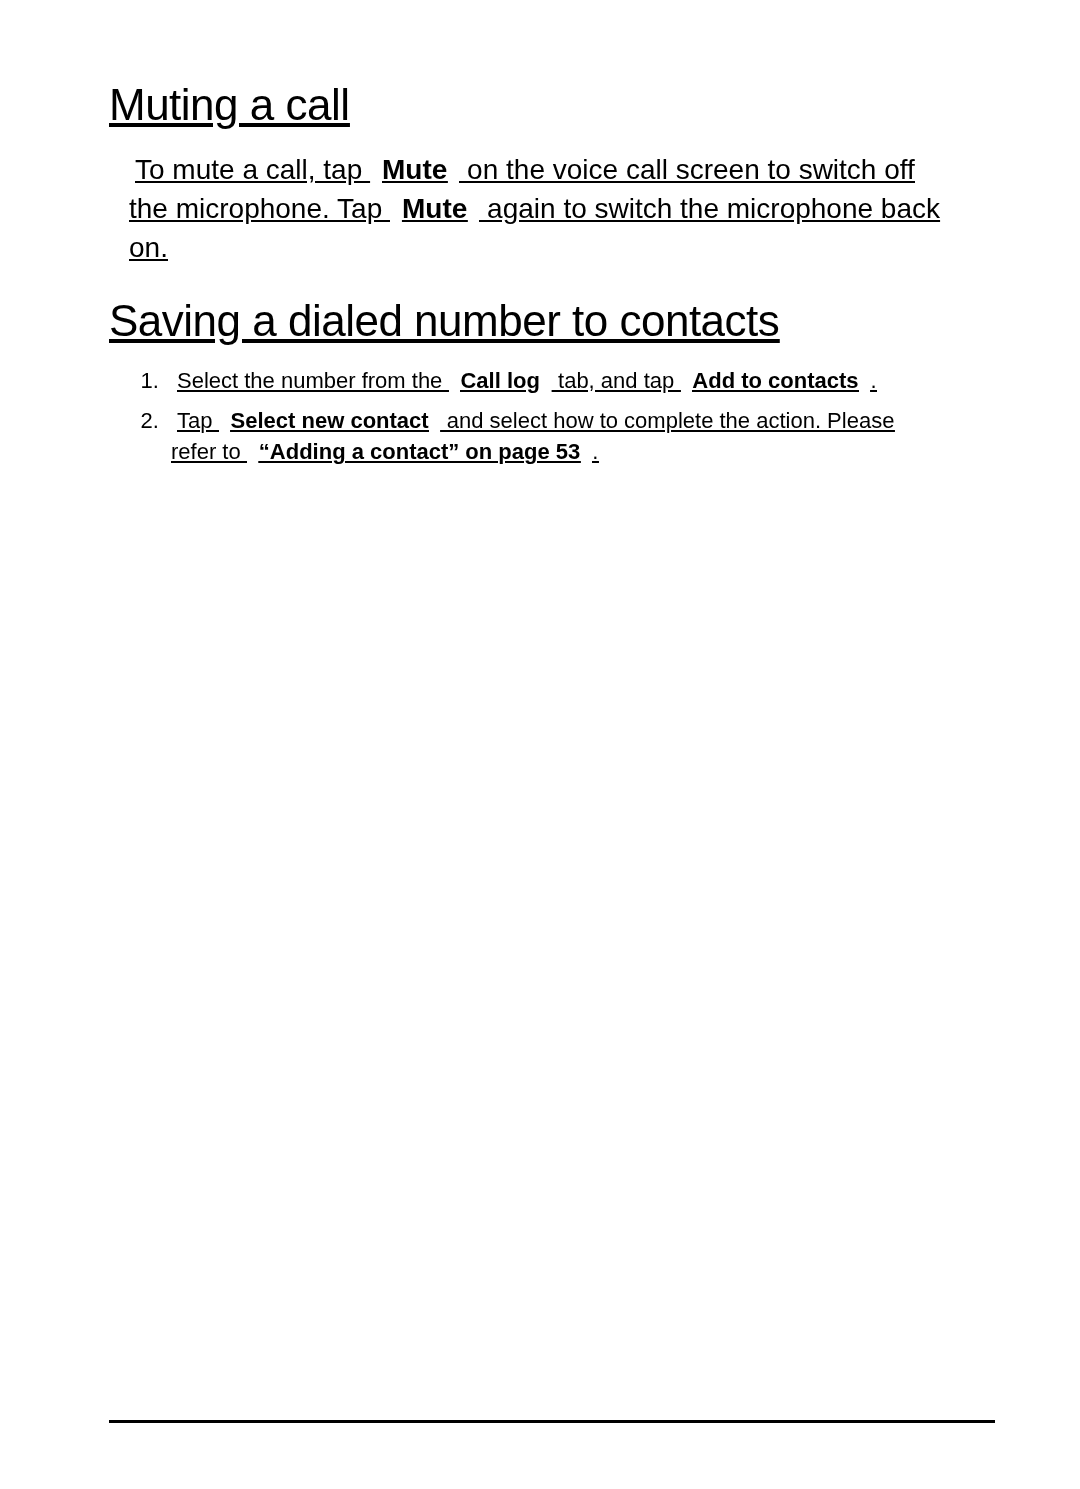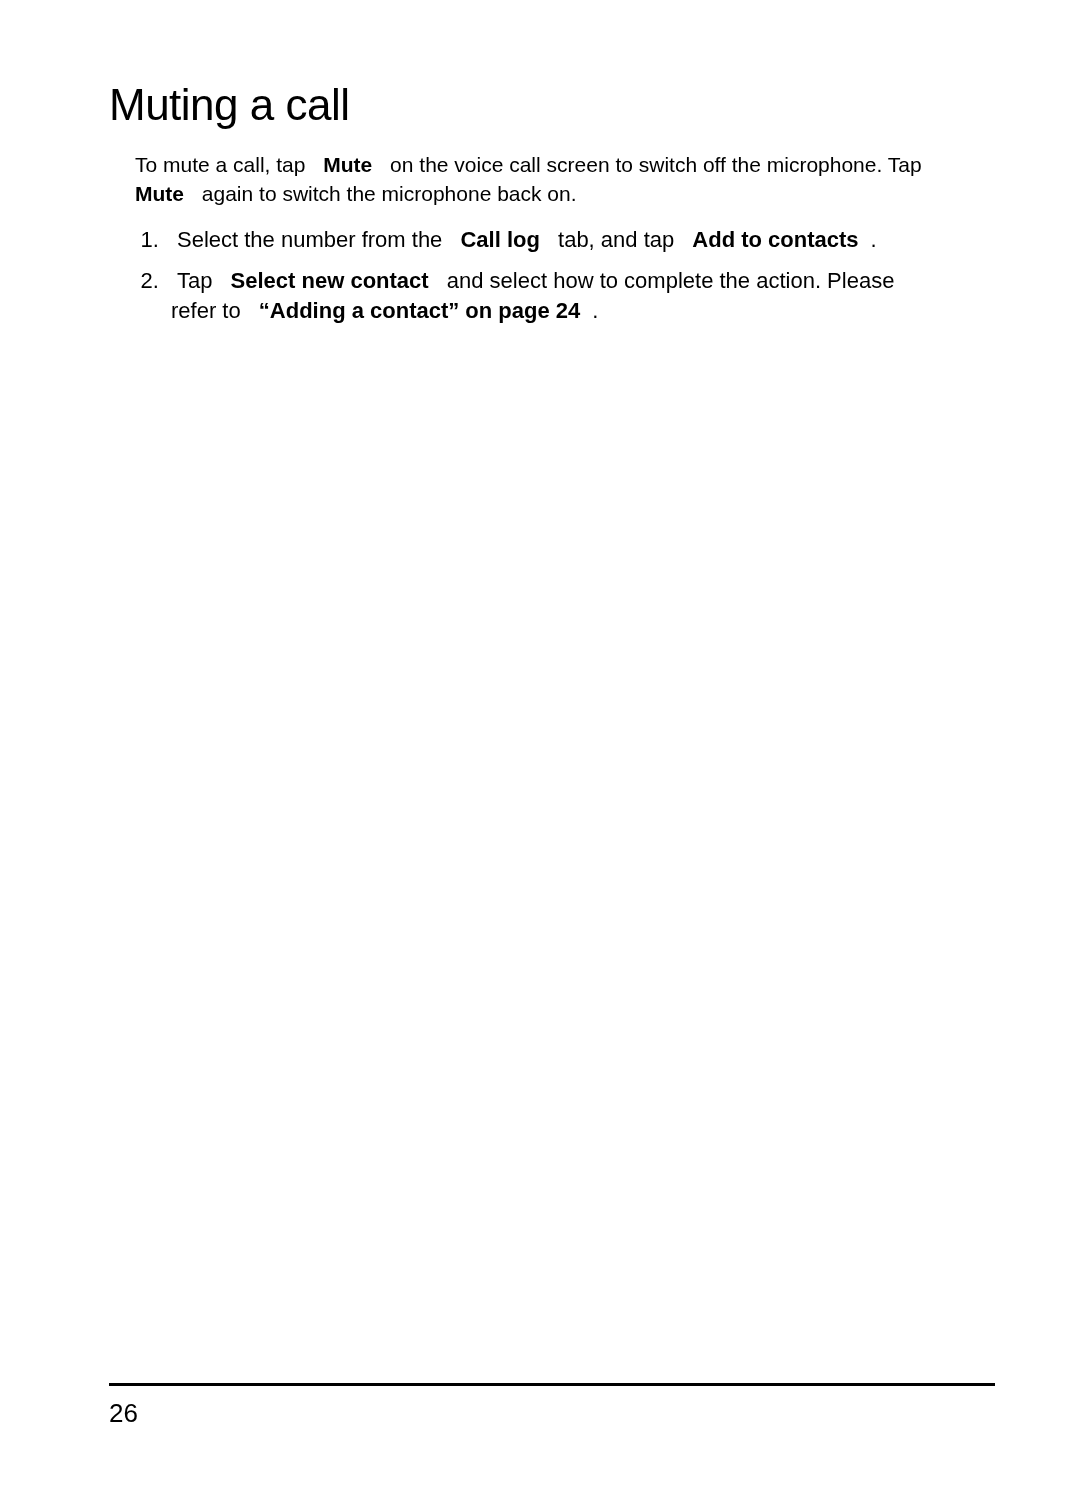--- a/index.html
+++ b/index.html
@@ -1,18 +1,19 @@
 <!DOCTYPE html>
 <html><head>
   <meta charset="utf-8">
   <style>
     * {
       margin: 6px;
       padding: 0;
       box-sizing: border-box;
+      text-decoration: underline;
     }
     body {
       width: 1080px;
       height: 1489px;
       background: #ffffff;
       font-family: -apple-system, BlinkMacSystemFont, "Segoe UI", Arial, sans-serif;
       color: #000000;
       position: relative;
       padding: 62px 85px 60px 85px;
     }
@@ -22,21 +23,21 @@
     h2.section-heading {
       font-size: 44px;
       font-weight: 400;
       margin-bottom: 20px;
       letter-spacing: -0.5px;
     }
     h2.section-heading:nth-of-type(2) {
       margin-top: 28px;
     }
     p.body-text {
-      font-size: 21px;
+      font-size: 28px;
       line-height: 1.4;
       margin-left: 26px;
       margin-bottom: 16px;
       max-width: 820px;
     }
     ol.numbered-list {
       margin-left: 26px;
       padding-left: 30px;
       max-width: 820px;
     }
@@ -68,29 +69,29 @@
 <body>
 
 <div class="content">
 
   <h2 class="section-heading">Muting a call</h2>
 
   <p class="body-text">
     <span>To mute a call, tap </span><span class="bold">Mute</span><span> on the voice call screen to switch off the microphone. Tap </span><span class="bold">Mute</span><span> again to switch the microphone back on.</span>
   </p>
 
+  <h2 class="section-heading">Saving a dialed number to contacts</h2>
 
 
   <ol class="numbered-list">
     <li>
       <span>Select the number from the </span><span class="bold">Call log</span><span> tab, and tap </span><span class="bold">Add to contacts</span><span>.</span>
     </li>
     <li>
-      <span>Tap </span><span class="bold">Select new contact</span><span> and select how to complete the action. Please refer to </span><span class="bold">“Adding a contact” on page 24</span><span>.</span>
+      <span>Tap </span><span class="bold">Select new contact</span><span> and select how to complete the action. Please refer to </span><span class="bold">“Adding a contact” on page 53</span><span>.</span>
     </li>
   </ol>
 
 </div>
 
 <div class="footer">
   <div class="footer-line"></div>
-  <div class="page-number">26</div>
 </div>
 
 </body></html>

